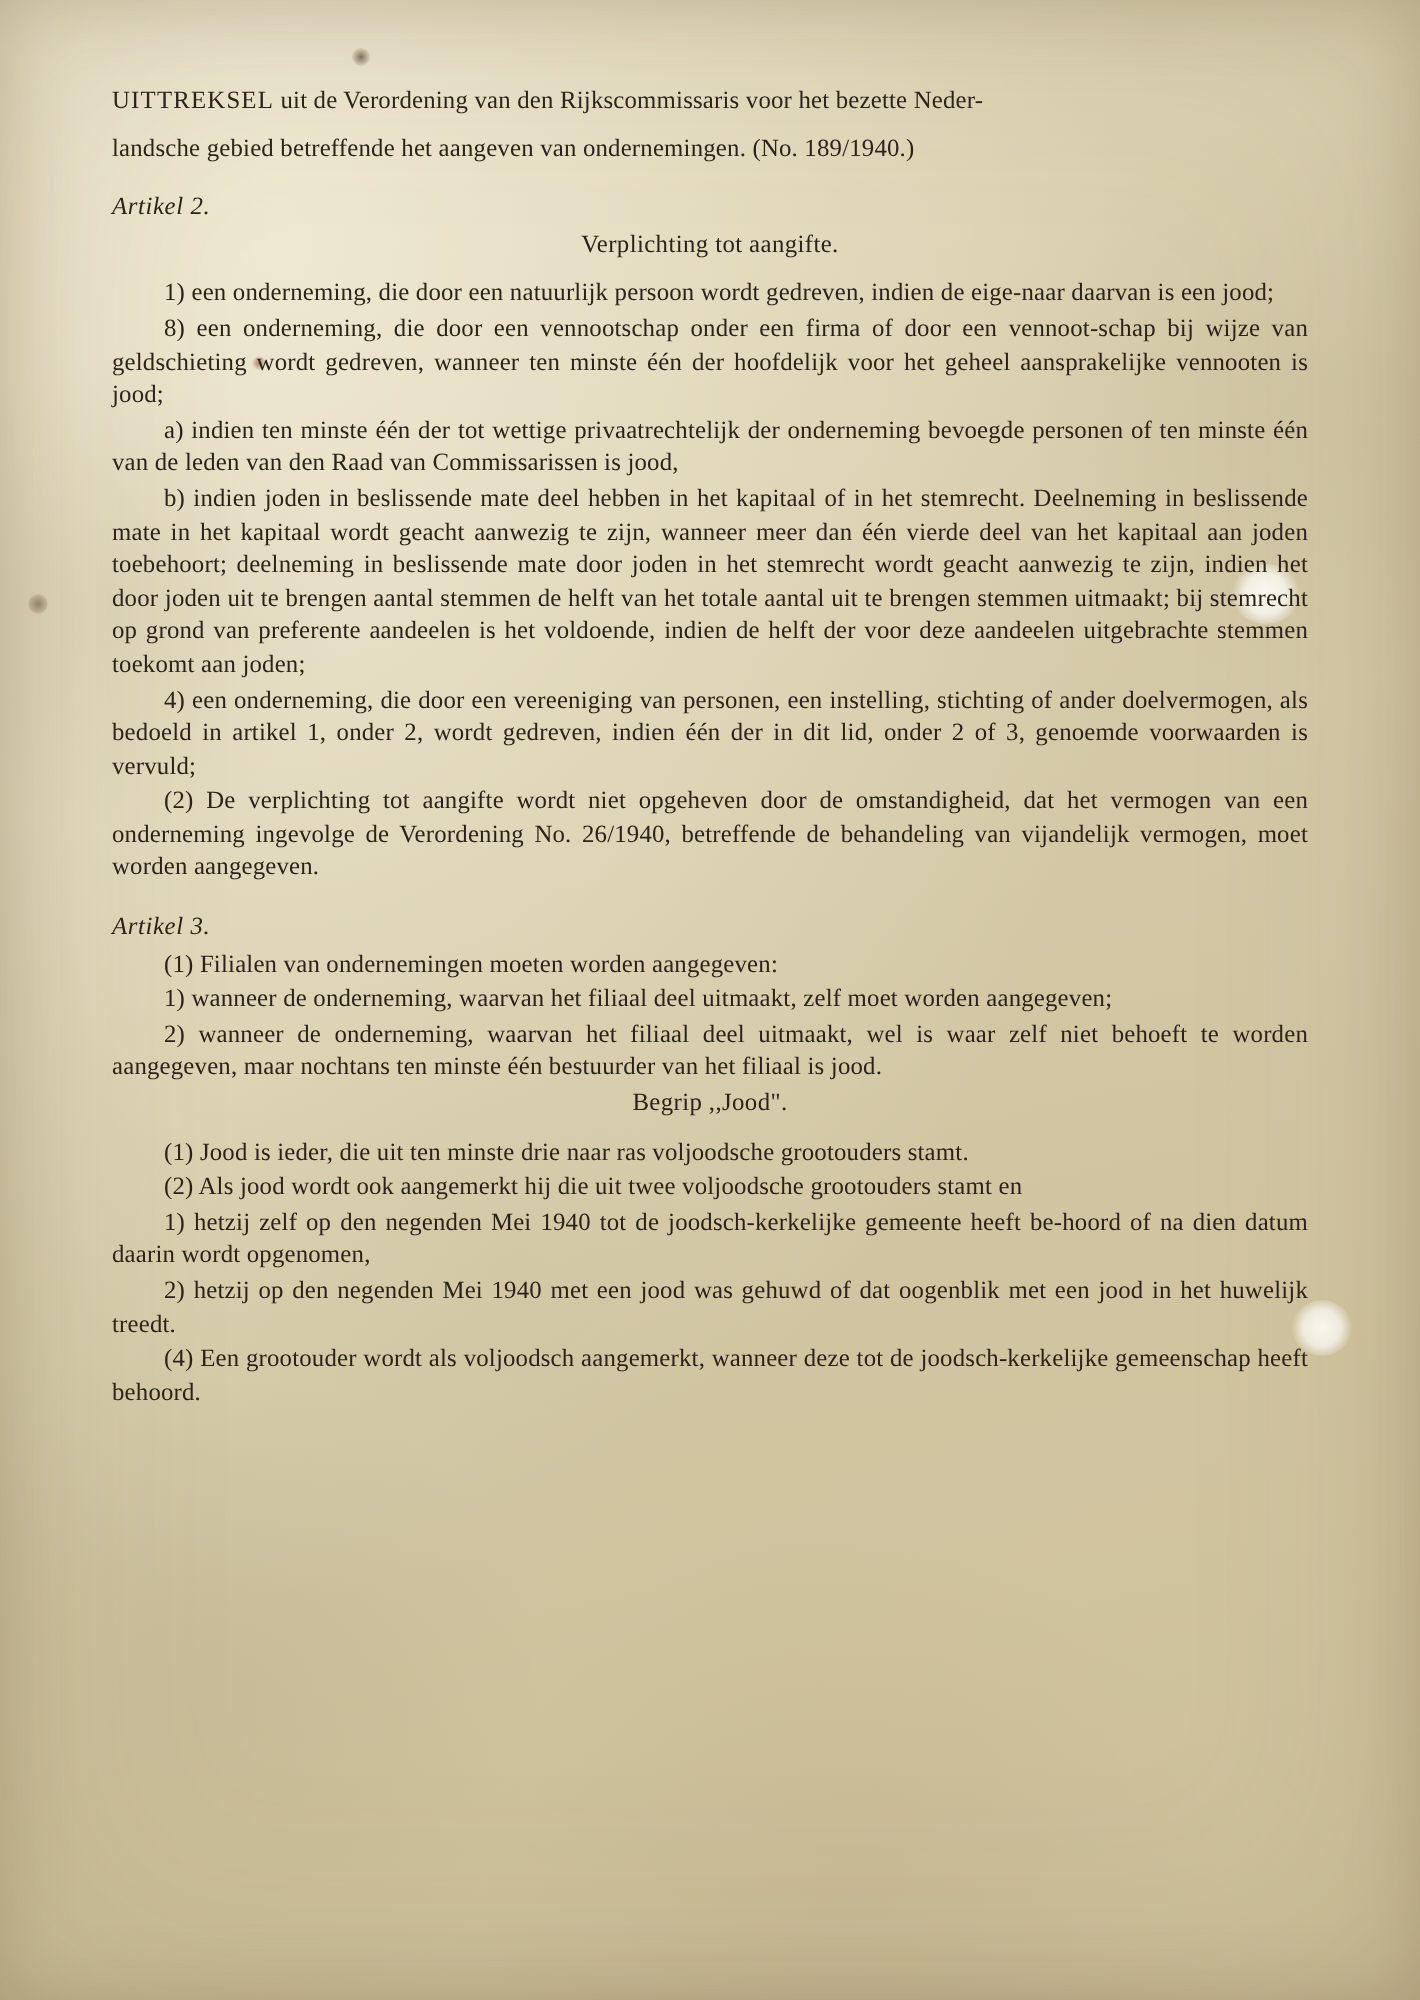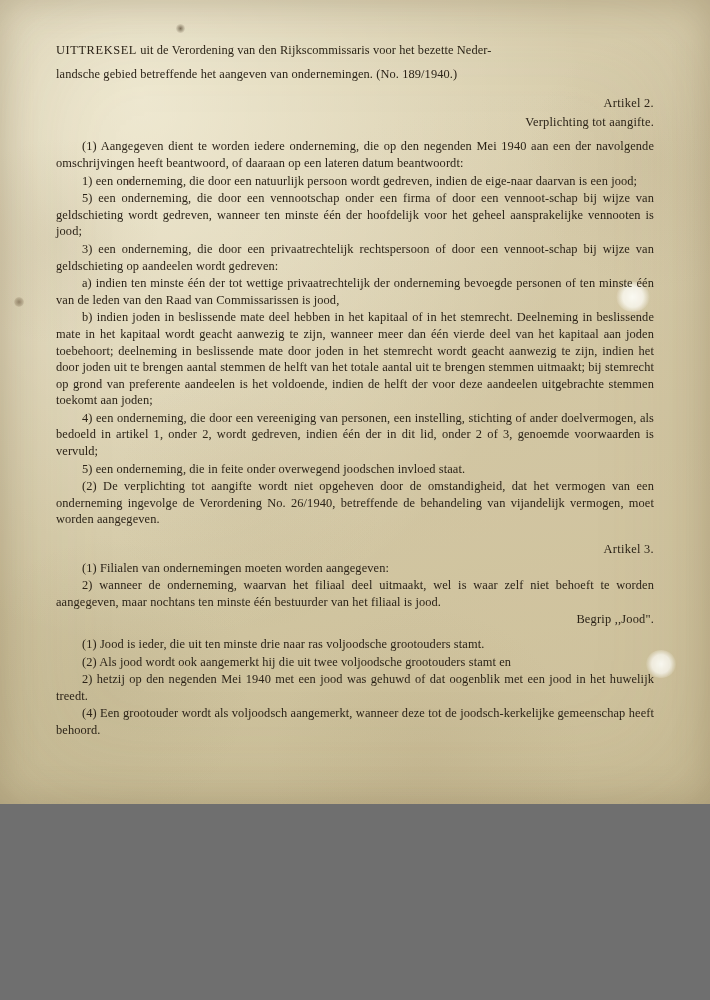--- a/index.html
+++ b/index.html
@@ -9,21 +9,21 @@
   }
   body {
     width: 710px;
     height: 1000px;
     overflow: hidden;
     font-family: "Liberation Serif", serif;
   }
   #page {
     position: relative;
     width: 710px;
-    height: 804px;
+    height: 1000px;
     background: #d9cfae;
     background-image:
       radial-gradient(ellipse at 20% 12%, rgba(255,252,236,0.55), rgba(255,252,236,0) 55%),
       radial-gradient(ellipse at 78% 70%, rgba(210,196,160,0.55), rgba(210,196,160,0) 60%),
       linear-gradient(168deg, #ddd3b3 0%, #d6cbaa 38%, #cfc49f 72%, #c9bd96 100%);
     box-sizing: border-box;
     padding-left: 42px;
   }
   
   .grain {
@@ -83,27 +83,28 @@
     text-indent: 26px;
   }
   .head-line {
     text-align: left;
     margin-bottom: 7px;
   }
   .head-line .caps {
     letter-spacing: 0.6px;
   }
   .art {
-    text-align: right;
+    text-align: left;
     margin-top: 13px;
     margin-bottom: 2px;
     letter-spacing: 0.3px;
+    font-style: italic;
   }
   .sub {
-    text-align: right;
+    text-align: center;
     margin-bottom: 8px;
     letter-spacing: 0.2px;
   }
 </style>
 </head>
 <body>
 
 <div id="page">
 
   <div class="grain"></div>
@@ -117,38 +118,37 @@
   <div class="text-col">
 
     <p class="head-line">
       <span class="caps">UITTREKSEL</span><span> uit de Verordening van den Rijkscommissaris voor het bezette Neder-</span>
     </p>
     <p class="head-line">landsche gebied betreffende het aangeven van ondernemingen. (No. 189/1940.)</p>
 
     <p class="art">Artikel 2.</p>
     <p class="sub">Verplichting tot aangifte.</p>
 
-    <p class="indent">(1)  Aangegeven dient te worden iedere onderneming, die op den negenden Mei 1940 aan een der navolgende omschrijvingen heeft beantwoord, of daaraan op een lateren datum beantwoordt:</p>
     <p class="indent">1)  een onderneming, die door een natuurlijk persoon wordt gedreven, indien de eige-naar daarvan is een jood;</p>
-    <p class="indent">5)  een onderneming, die door een vennootschap onder een firma of door een vennoot-schap bij wijze van geldschieting wordt gedreven, wanneer ten minste één der hoofdelijk voor het geheel aansprakelijke vennooten is jood;</p>
-    <p class="indent">3)  een onderneming, die door een privaatrechtelijk rechtspersoon of door een vennoot-schap bij wijze van geldschieting op aandeelen wordt gedreven:</p>
+    <p class="indent">8)  een onderneming, die door een vennootschap onder een firma of door een vennoot-schap bij wijze van geldschieting wordt gedreven, wanneer ten minste één der hoofdelijk voor het geheel aansprakelijke vennooten is jood;</p>
     <p class="indent">a)  indien ten minste één der tot wettige privaatrechtelijk der onderneming bevoegde personen of ten minste één van de leden van den Raad van Commissarissen is jood,</p>
     <p class="indent">b)  indien joden in beslissende mate deel hebben in het kapitaal of in het stemrecht. Deelneming in beslissende mate in het kapitaal wordt geacht aanwezig te zijn, wanneer meer dan één vierde deel van het kapitaal aan joden toebehoort; deelneming in beslissende mate door joden in het stemrecht wordt geacht aanwezig te zijn, indien het door joden uit te brengen aantal stemmen de helft van het totale aantal uit te brengen stemmen uitmaakt; bij stemrecht op grond van preferente aandeelen is het voldoende, indien de helft der voor deze aandeelen uitgebrachte stemmen toekomt aan joden;</p>
     <p class="indent">4)  een onderneming, die door een vereeniging van personen, een instelling, stichting of ander doelvermogen, als bedoeld in artikel 1, onder 2, wordt gedreven, indien één der in dit lid, onder 2 of 3, genoemde voorwaarden is vervuld;</p>
-    <p class="indent">5)  een onderneming, die in feite onder overwegend joodschen invloed staat.</p>
     <p class="indent">(2)  De verplichting tot aangifte wordt niet opgeheven door de omstandigheid, dat het vermogen van een onderneming ingevolge de Verordening No. 26/1940, betreffende de behandeling van vijandelijk vermogen, moet worden aangegeven.</p>
 
     <p class="art">Artikel 3.</p>
 
     <p class="indent">(1)  Filialen van ondernemingen moeten worden aangegeven:</p>
+    <p class="indent">1)  wanneer de onderneming, waarvan het filiaal deel uitmaakt, zelf moet worden aangegeven;</p>
     <p class="indent">2)  wanneer de onderneming, waarvan het filiaal deel uitmaakt, wel is waar zelf niet behoeft te worden aangegeven, maar nochtans ten minste één bestuurder van het filiaal is jood.</p>
 
     <p class="sub">Begrip ,,Jood".</p>
 
     <p class="indent">(1)  Jood is ieder, die uit ten minste drie naar ras voljoodsche grootouders stamt.</p>
     <p class="indent">(2)  Als jood wordt ook aangemerkt hij die uit twee voljoodsche grootouders stamt en</p>
+    <p class="indent">1)  hetzij zelf op den negenden Mei 1940 tot de joodsch-kerkelijke gemeente heeft be-hoord of na dien datum daarin wordt opgenomen,</p>
     <p class="indent">2)  hetzij op den negenden Mei 1940 met een jood was gehuwd of dat oogenblik met een jood in het huwelijk treedt.</p>
     <p class="indent">(4)  Een grootouder wordt als voljoodsch aangemerkt, wanneer deze tot de joodsch-kerkelijke gemeenschap heeft behoord.</p>
 
   </div>
 
   <div class="edge-shadow"></div>
 </div>
 
 </body></html>

